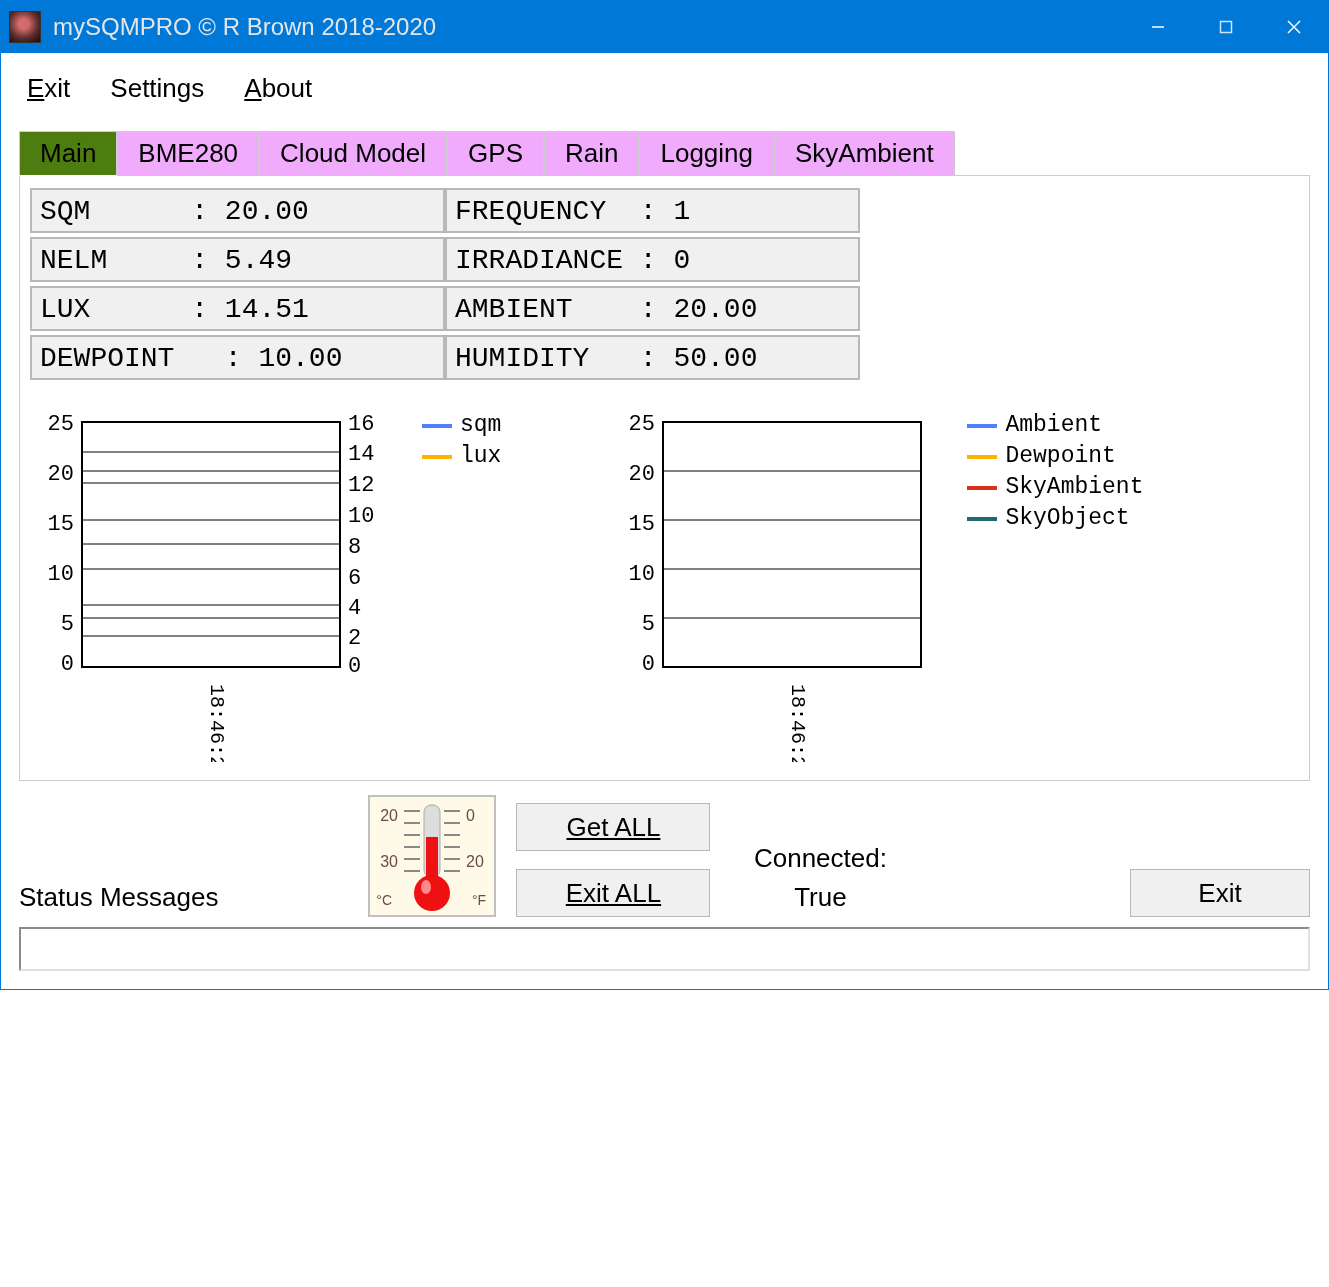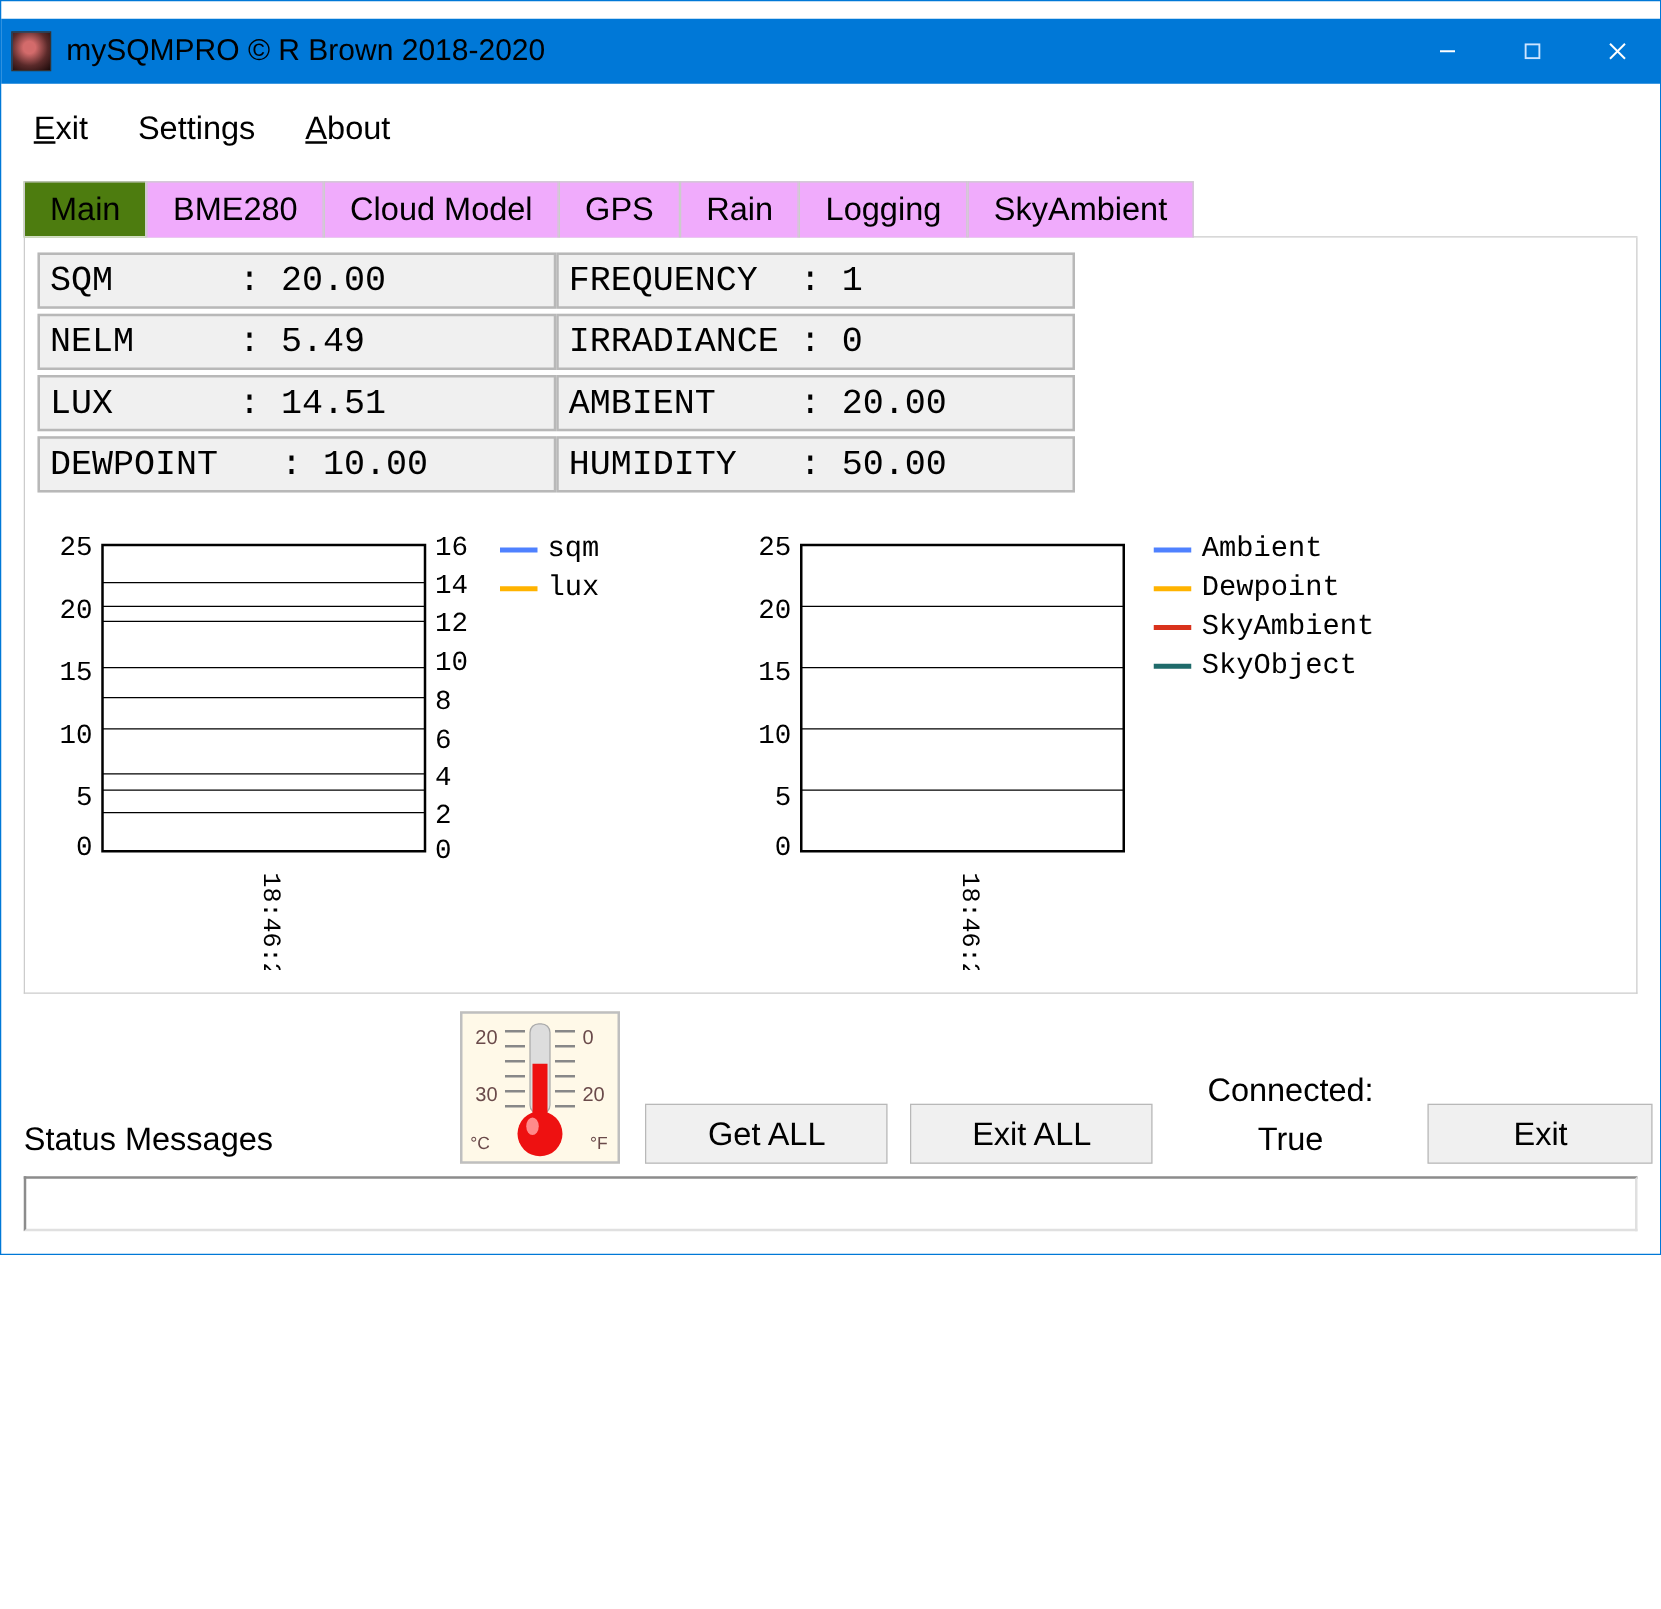--- a/index.html
+++ b/index.html
@@ -7,27 +7,26 @@
   margin: 0;
   font-family: "Segoe UI", Arial, sans-serif;
   background: #fff;
   width: 1329px;
 }
 .window {
   border: 1px solid #0078d7;
 }
 .titlebar {
   background: #0078d7;
-  color: #000000;
+  color: #e5e5e5;
   height: 52px;
   display: flex;
   align-items: center;
   padding: 0 0 0 8px;
   font-size: 24px;
-  margin-top: 14px;
 }
 .titlebar-icon {
   width: 32px;
   height: 32px;
   margin-right: 12px;
   background: radial-gradient(circle at 45% 40%, #d36b6b 20%, #5a2a2a 60%, #1a0a0a 100%);
   border: 1px solid #333;
 }
 .title-text { flex: 0 0 auto; }
 .title-spacer { flex: 1; }
@@ -88,21 +87,21 @@
   padding: 6px 8px 4px;
   margin-bottom: 4px;
   white-space: pre;
 }
 .charts-row {
   display: flex;
   gap: 10px;
   margin-top: 28px;
   font-family: "Courier New", monospace;
 }
-.chart-block { display: flex; }
+.chart-block { display: flex; gap: 22px; }
 .chart-svg { }
 .legend {
   font-size: 23px;
   line-height: 1.35;
   margin-top: -2px;
 }
 .legend-item { display: flex; align-items: center; }
 .legend-swatch {
   width: 30px;
   height: 4px;
@@ -129,22 +128,24 @@
 .thermo {
   width: 128px;
   height: 122px;
   border: 2px solid #bfbfbf;
   background: #fff9e8;
   position: relative;
   flex: 0 0 auto;
 }
 .button-col {
   display: flex;
+  flex-direction: column;
   gap: 18px;
   flex: 0 0 auto;
+  text-decoration: underline;
 }
 .app-btn {
   width: 194px;
   height: 48px;
   background: #f0f0f0;
   border: 1px solid #b8b8b8;
   font-size: 26px;
   display: flex;
   align-items: center;
   justify-content: center;

